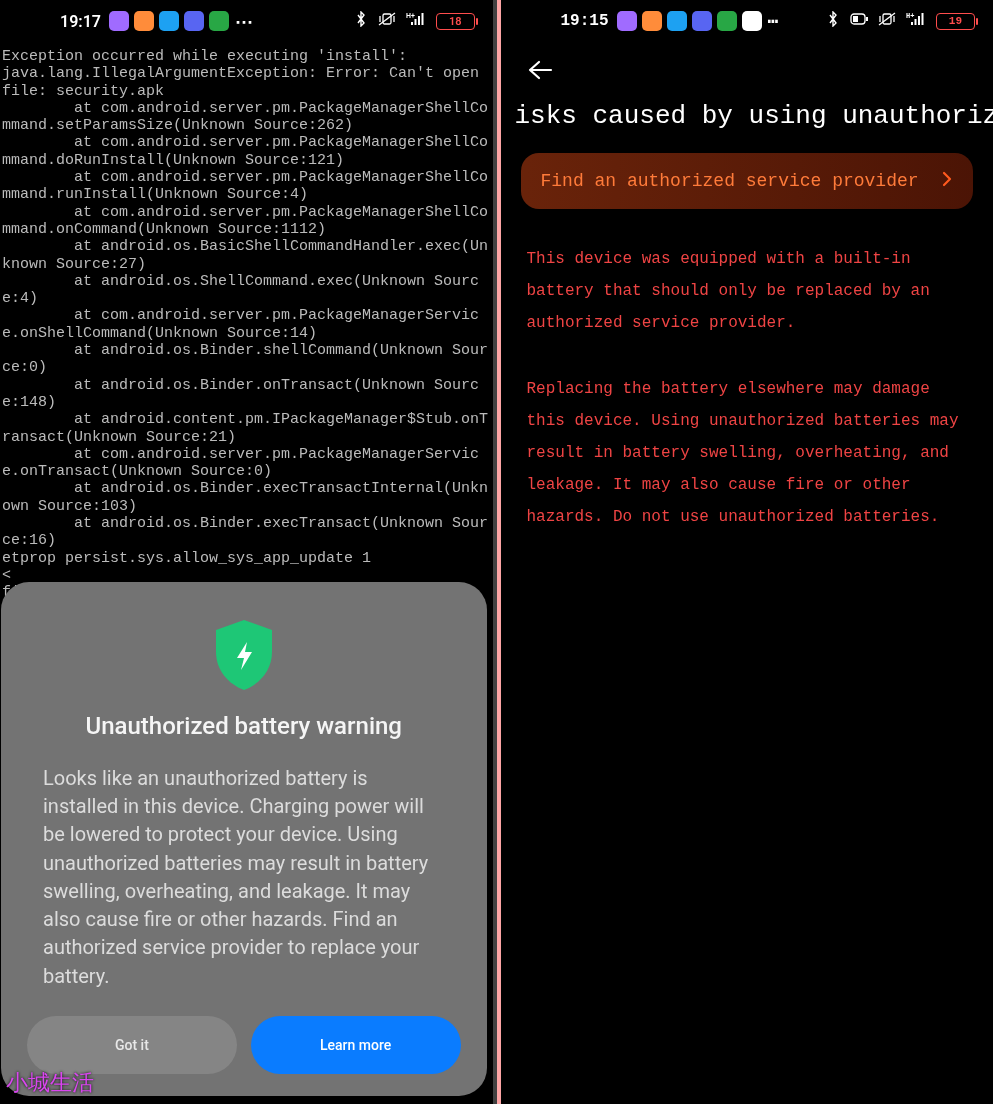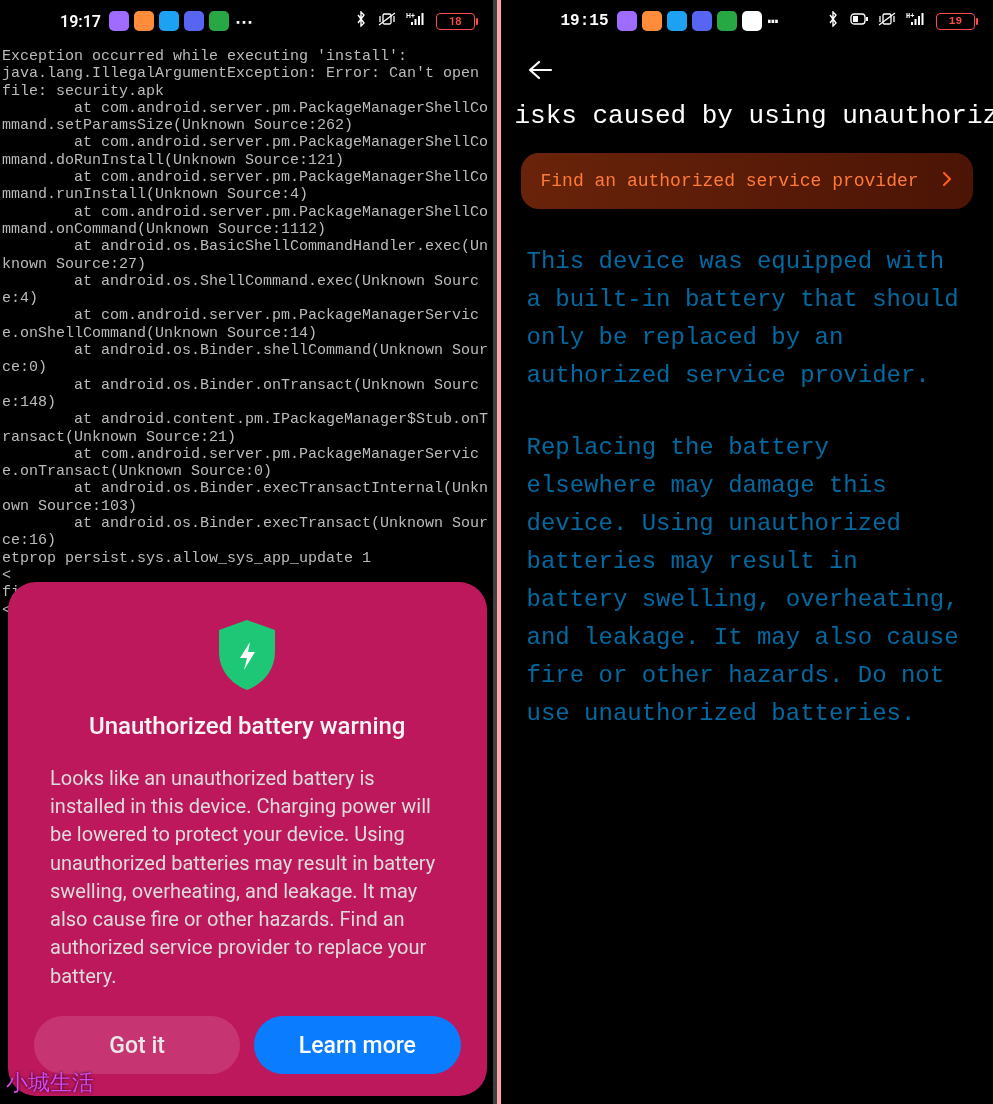--- a/index.html
+++ b/index.html
@@ -62,22 +62,22 @@
     line-height: 17.3px;
     color: #bbb;
     white-space: pre-wrap;
     word-break: break-all;
     padding: 0 2px;
   }
 
   
   .dialog {
     position: absolute;
-    left: 8px; right: 6px; bottom: 8px;
-    background: #be185d;
+    left: 1px; right: 6px; bottom: 8px;
+    background: #737373;
     border-radius: 28px;
     padding: 36px 20px 22px;
     color: #e8e8e8;
   }
   .dialog-shield { display:flex; justify-content:center; margin-bottom:20px; }
   .dialog-title {
     text-align: center;
     font-size: 24px;
     font-weight: 500;
     color: #f5f5f5;
@@ -95,21 +95,21 @@
     gap: 14px;
     padding: 0 6px;
   }
   .btn {
     flex: 1;
     height: 58px;
     border-radius: 29px;
     display: flex;
     align-items: center;
     justify-content: center;
-    font-size: 23px;
+    font-size: 14px;
     font-weight: 500;
     cursor: pointer;
   }
   .btn-secondary { background: rgba(255,255,255,0.13); color: #e8e8e8; }
   .btn-primary { background: #0a7cff; color: #fff; }
 
   
   .back-row { padding: 18px 26px 10px; }
   .page-title {
     color: #fff;
@@ -127,23 +127,23 @@
     display: flex;
     align-items: center;
     padding: 14px 20px;
     color: #ff7b3a;
     font-size: 18px;
     cursor: pointer;
     margin-bottom: 34px;
   }
   .cta-card .chev { margin-left: auto; color:#ff5a1f; }
   .info-para {
-    color: #0369a1;
-    font-size: 24px;
-    line-height: 38px;
+    color: #ef4444;
+    font-size: 16px;
+    line-height: 32px;
     padding: 0 26px;
     margin-bottom: 34px;
   }
 
   .watermark {
     position: absolute;
     left: 6px; bottom: 6px;
     color: #d946ef;
     font-size: 22px;
     font-weight: 500;

